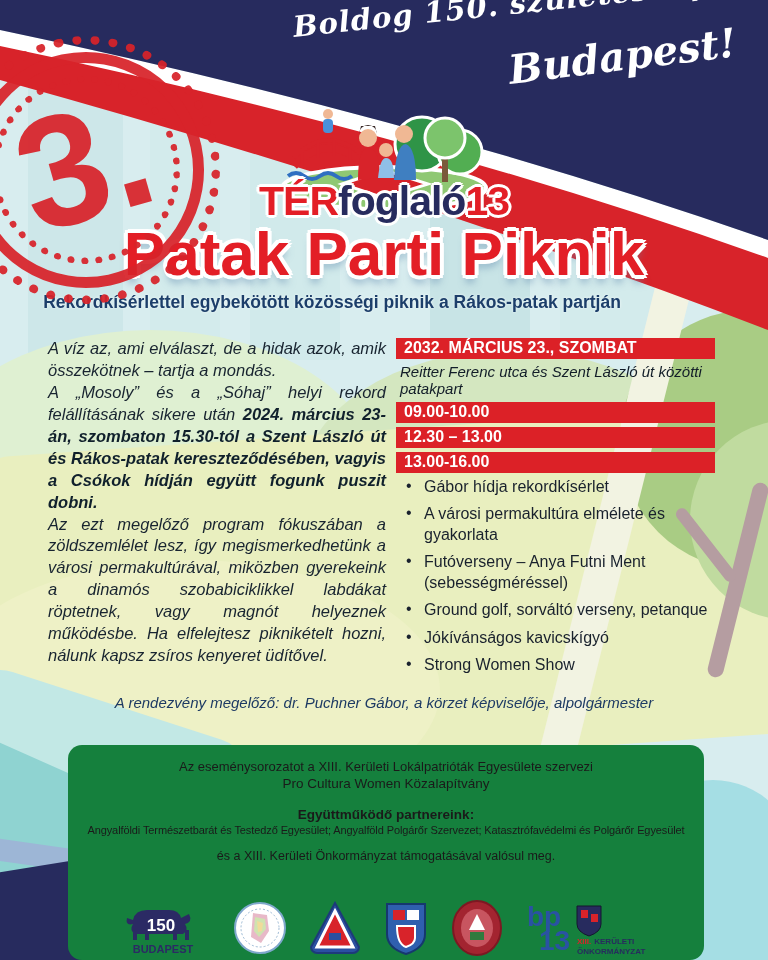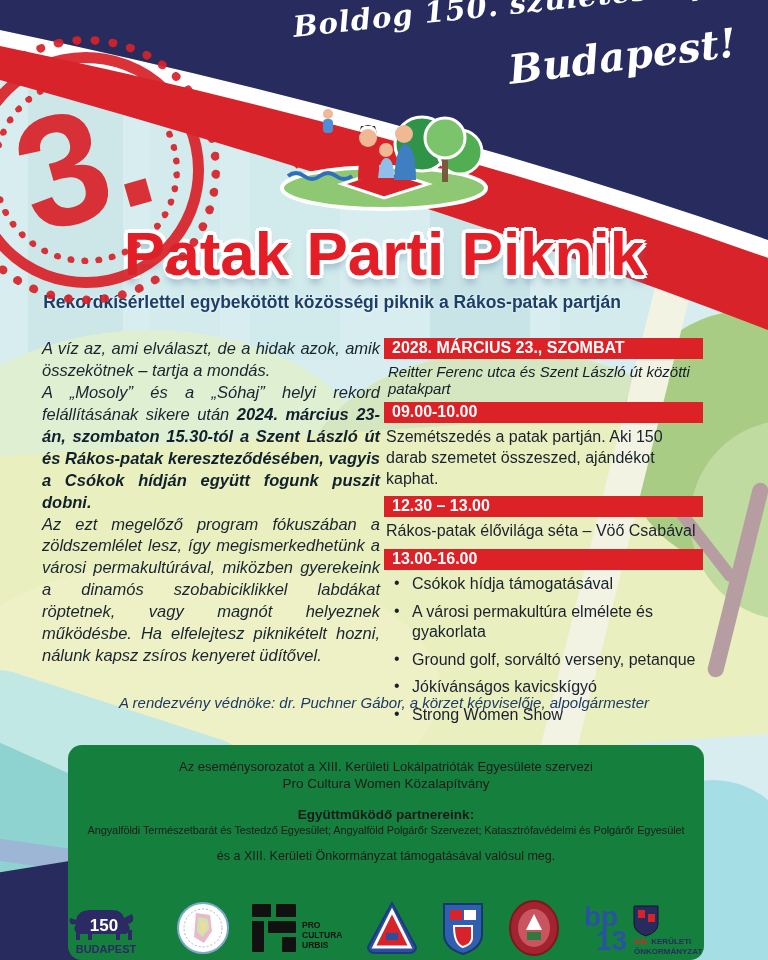--- a/index.html
+++ b/index.html
@@ -38,22 +38,22 @@
   .brand .red{color:#e31e26;}
   .brand .navy{color:#272b5e;}
   .main-title{position:absolute;left:0;top:218px;width:768px;text-align:center;z-index:4;
     margin:0;font-size:62px;font-weight:800;color:#e31e26;letter-spacing:0px;
     text-shadow:-3px -3px 0 #fff,3px -3px 0 #fff,-3px 3px 0 #fff,3px 3px 0 #fff,0 -4px 0 #fff,0 4px 0 #fff,-4px 0 0 #fff,4px 0 0 #fff,0 8px 7px rgba(100,140,175,.5);}
   .subtitle{position:absolute;left:0;top:292px;width:664px;text-align:center;z-index:4;
     margin:0;font-size:17.5px;font-weight:bold;color:#1c3e6a;
     text-shadow:0 0 3px rgba(255,255,255,.8);}
 
   
-  .columns{position:absolute;left:42px;top:338px;width:667px;z-index:4;
-    display:grid;grid-template-columns:338px 319px;column-gap:4px;}
+  .columns{position:absolute;left:48px;top:338px;width:667px;z-index:4;
+    display:grid;grid-template-columns:338px 319px;column-gap:10px;}
   .intro{font-style:italic;font-size:16.5px;line-height:1.33;color:#182430;text-align:justify;}
   .intro p{margin:0;}
   .intro .bold{font-weight:bold;color:#10202c;}
   .redbar{background:#dc2127;color:#fff;font-weight:bold;font-size:16px;
     padding:1px 8px 2px 8px;margin:0 0 4px 0;}
   .sched .loc{font-style:italic;font-size:15px;color:#121d28;margin:0 0 5px 4px;}
   .sched .desc{font-size:16px;color:#19212d;line-height:1.3;margin:1px 0 7px 2px;}
   .sched ul{margin:2px 0 0 0;padding:0 0 0 10px;list-style:none;}
   .sched li{font-size:16px;color:#19212d;line-height:1.28;margin:0 0 7px 0;
     padding-left:18px;position:relative;}
@@ -140,48 +140,50 @@
     <path d="M66,92 L108,78 L152,92 L108,106 Z" fill="#d8232a" stroke="#fff" stroke-width="3"></path>
     <circle cx="92" cy="46" r="9" fill="#f0b894"></circle>
     <path d="M83,42 a9,9 0 0 1 18,0 l-2,-8 -14,0 Z" fill="#3a2a28"></path>
     <path d="M82,88 q0,-32 10,-32 q12,0 12,30 Z" fill="#d8232a"></path>
     <circle cx="128" cy="42" r="9" fill="#f0b894"></circle>
     <path d="M118,88 q2,-36 12,-36 q10,4 10,36 Z" fill="#3f7fc1"></path>
     <circle cx="110" cy="58" r="7" fill="#f0b894"></circle>
     <path d="M102,86 q2,-20 8,-20 q8,0 8,20 Z" fill="#8fbfe8"></path>
   </svg>
 
+  <div class="brand">
+    <span class="red">TÉR</span><span class="navy">foglaló</span><span class="red">13</span>
+  </div>
   <h1 class="main-title">Patak Parti Piknik</h1>
   <p class="subtitle">Rekordkísérlettel egybekötött közösségi piknik a Rákos-patak partján</p>
 
   <div class="columns">
     <div class="intro">
       <p>A víz az, ami elválaszt, de a hidak azok, amik összekötnek – tartja a mondás.</p>
       <p><span>A „Mosoly” és a „Sóhaj” helyi rekord felállításának sikere után </span><span class="bold">2024. március 23-án, szombaton 15.30-tól a Szent László út és Rákos-patak kereszteződésében, vagyis a Csókok hídján együtt fogunk puszit dobni.</span></p>
       <p>Az ezt megelőző program fókuszában a zöldszemlélet lesz, így megismerkedhetünk a városi permakultúrával, miközben gyerekeink a dinamós szobabiciklikkel labdákat röptetnek, vagy magnót helyeznek működésbe. Ha elfelejtesz piknikételt hozni, nálunk kapsz zsíros kenyeret üdítővel.</p>
     </div>
     <div class="sched">
-      <div class="redbar">2028. MÁRCIUS 23., SZOMBAT</div>
+      <div class="redbar">2032. MÁRCIUS 23., SZOMBAT</div>
       <div class="loc">Reitter Ferenc utca és Szent László út közötti patakpart</div>
       <div class="redbar">09.00-10.00</div>
-      <div class="desc">Szemétszedés a patak partján. Aki 150 darab szemetet összeszed, ajándékot kaphat.</div>
       <div class="redbar">12.30 – 13.00</div>
-      <div class="desc">Rákos-patak élővilága séta – Vöő Csabával</div>
       <div class="redbar">13.00-16.00</div>
       <ul>
-        <li>Csókok hídja támogatásával</li>
+        <li>Gábor hídja rekordkísérlet</li>
         <li>A városi permakultúra elmélete és gyakorlata</li>
+        <li>Futóverseny – Anya Futni Ment (sebességméréssel)</li>
         <li>Ground golf, sorváltó verseny, petanque</li>
         <li>Jókívánságos kavicskígyó</li>
         <li>Strong Women Show</li>
       </ul>
     </div>
   </div>
 
-  <div class="patron">A rendezvény védnöke: dr. Puchner Gábor, a körzet képviselője, alpolgármester</div>
+  <div class="patron">A rendezvény megelőző: dr. Puchner Gábor, a körzet képviselője, alpolgármester</div>
 
   <div class="footer-box">
     <div class="organizer">Az eseménysorozatot a XIII. Kerületi Lokálpatrióták Egyesülete szervezi</div>
     <div class="value">Pro Cultura Women Közalapítvány</div>
     <div class="label">Együttműködő partnereink:</div>
     <div class="partners">Angyalföldi Természetbarát és Testedző Egyesület; Angyalföld Polgárőr Szervezet; Katasztrófavédelmi és Polgárőr Egyesület</div>
     <div class="project">
       <div>és a XIII. Kerületi Önkormányzat támogatásával valósul meg.</div>
     </div>
 
@@ -202,32 +204,20 @@
       <div class="logo-item">
         <svg width="54" height="54" viewBox="0 0 54 54">
           <circle cx="27" cy="27" r="25" fill="#fff" stroke="#7fa8cc" stroke-width="2"></circle>
           <circle cx="27" cy="27" r="19" fill="none" stroke="#9bb9d4" stroke-width="1" stroke-dasharray="2,2"></circle>
           <path d="M20,12 L34,14 L36,30 L28,42 L18,36 Z" fill="#e8b9c8"></path>
           <path d="M22,16 L32,18 L33,28 L26,36 L21,30 Z" fill="#cfe3b0"></path>
           <path d="M24,20 L30,22 L29,30 L25,31 Z" fill="#f0dc9a"></path>
         </svg>
       </div>
 
-      <div class="logo-item">
-        <svg width="92" height="56" viewBox="0 0 92 56">
-          <rect x="0" y="4" width="19" height="13" fill="#111"></rect>
-            <rect x="24" y="4" width="20" height="13" fill="#111"></rect>
-          <rect x="0" y="21" width="12" height="31" fill="#111"></rect>
-            <rect x="16" y="21" width="28" height="12" fill="#111"></rect>
-          <rect x="30" y="37" width="14" height="15" fill="#111"></rect>
-          <text x="50" y="28" class="pcu-txt">PRO</text>
-          <text x="50" y="38" class="pcu-txt">CULTURA</text>
-          <text x="50" y="48" class="pcu-txt">URBIS</text>
-        </svg>
-      </div>
 
       <div class="logo-item">
         <svg width="52" height="54" viewBox="0 0 52 54">
           <path d="M26,2 L50,46 a6,6 0 0 1 -6,6 L8,52 a6,6 0 0 1 -6,-6 Z" fill="#2a4fa0" stroke="#1d3a7a" stroke-width="2"></path>
           <path d="M26,10 L44,46 L8,46 Z" fill="#d8232a" stroke="#fff" stroke-width="3"></path>
           <rect x="20" y="32" width="12" height="7" fill="#2a4fa0"></rect>
         </svg>
       </div>
 
       <div class="logo-item">

